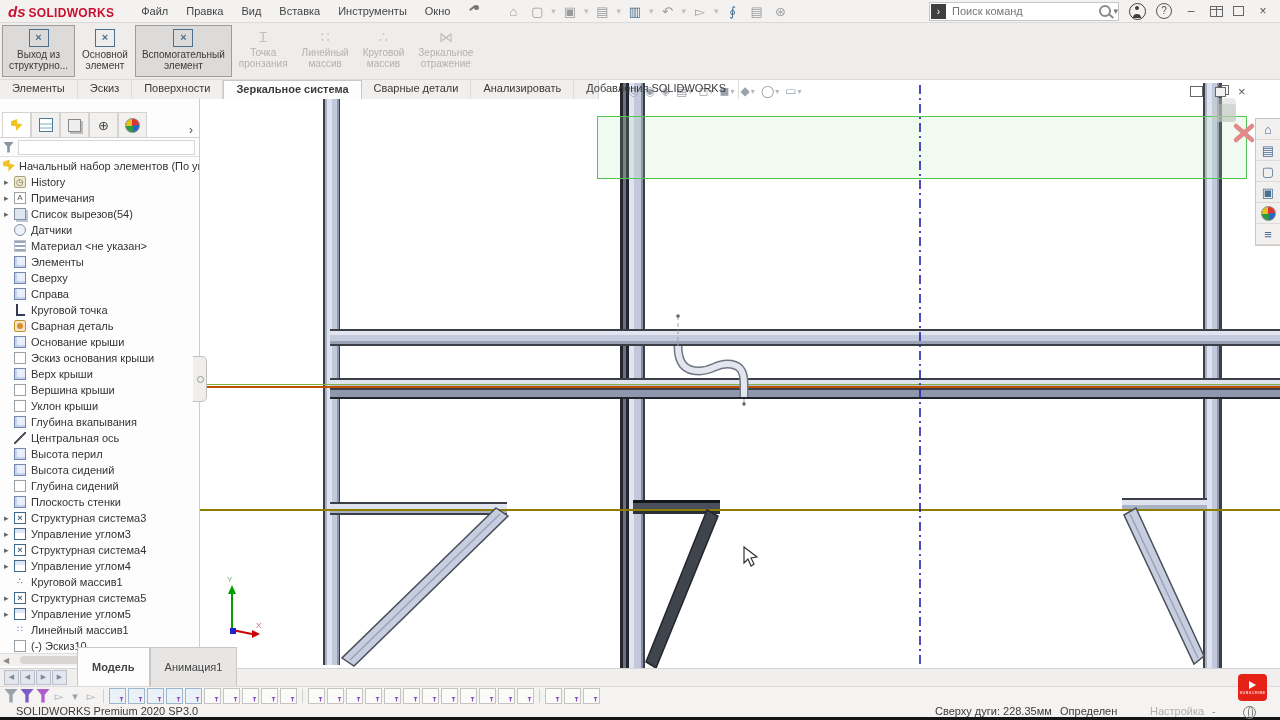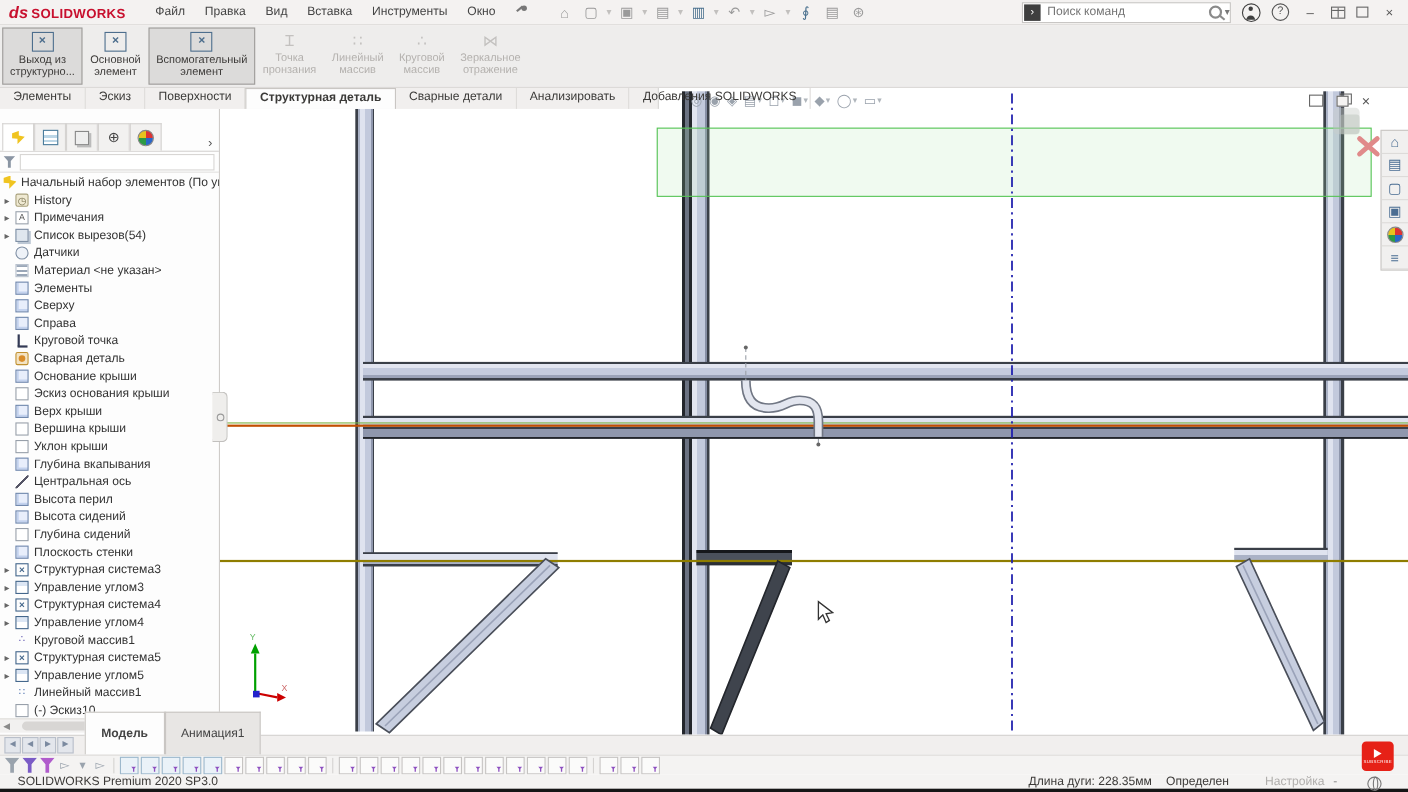--- a/index.html
+++ b/index.html
@@ -229,21 +229,21 @@
       <span class="rico">⋈</span>
       <span class="rlabel">Зеркальное
 отражение</span>
     </div>
   </div>
 
   <div id="tabrow">
     <span class="ctab">Элементы</span>
     <span class="ctab">Эскиз</span>
     <span class="ctab">Поверхности</span>
-    <span class="ctab active">Структурная деталь</span>
+    <span class="ctab active">Зеркальное система</span>
     <span class="ctab">Сварные детали</span>
     <span class="ctab">Анализировать</span>
     <span class="ctab">Добавления SOLIDWORKS</span>
   </div>
 
   <div id="viewport">
 
     <div class="beam vcol" style="left:123px;top:18px;width:17px;height:567px"></div>
     <div class="beam vcol2" style="left:420px;top:3px;width:25px;height:585px"></div>
     <div class="beam vcol" style="left:1003px;top:3px;width:19px;height:585px"></div>
@@ -586,21 +586,21 @@
     <span class="fico"></span>
     <span class="fico"></span>
     <span class="fsep"></span>
     <span class="fico"></span>
     <span class="fico"></span>
     <span class="fico"></span>
   </div>
 
   <div id="statusbar">
     <span class="prod">SOLIDWORKS Premium 2020 SP3.0</span>
-    <span class="meas">Длина дуги: 228.35мм</span>
+    <span class="meas">Сверху дуги: 228.35мм</span>
     <span class="stat">Определен</span>
     <span class="sett">Настройка</span>
     <span class="dash">-</span>
     <span class="globe"></span>
   </div>
 
   <div id="yt">
     <span class="play"></span>
     <span class="sub">SUBSCRIBE</span>
   </div>

